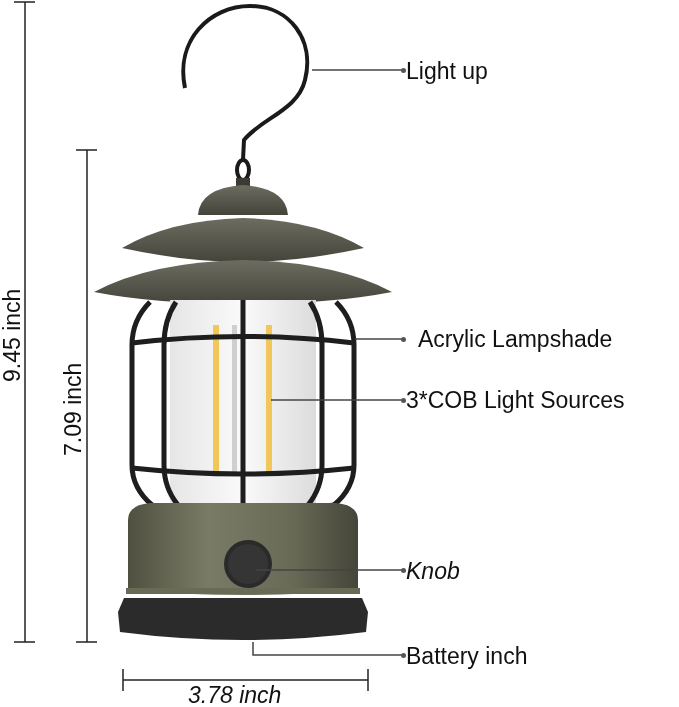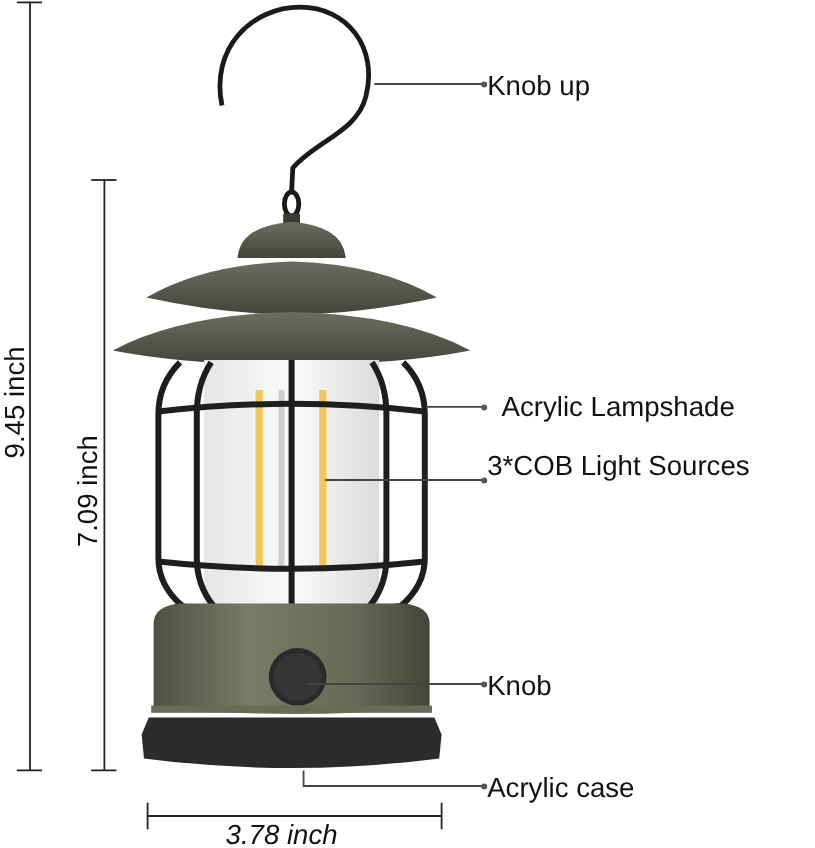--- a/index.html
+++ b/index.html
@@ -92,21 +92,21 @@
     <polyline points="253,642 253,655 403,655"></polyline>
   </g>
 </svg>
 
 <div class="dot" style="left:401px;top:68px;"></div>
 <div class="dot" style="left:401px;top:337px;"></div>
 <div class="dot" style="left:401px;top:398px;"></div>
 <div class="dot" style="left:401px;top:568px;"></div>
 <div class="dot" style="left:401px;top:653px;"></div>
 
-<div class="label" style="left:406px;top:60px;">Knob up</div>
+<div class="label" style="left:406px;top:60px;">Light up</div>
 <div class="label" style="left:406px;top:328px;margin-left:12px;">Acrylic Lampshade</div>
-<div class="label" style="left:406px;top:377px;text-align:center;">3*COB Light Sources</div>
-<div class="label" style="left:406px;top:560px;">Knob</div>
-<div class="label" style="left:406px;top:645px;">Acrylic case</div>
+<div class="label" style="left:406px;top:389px;text-align:center;">3*COB Light Sources</div>
+<div class="label" style="left:406px;top:560px;font-style:italic;">Knob</div>
+<div class="label" style="left:406px;top:645px;">Battery inch</div>
 
 <div class="vlabel" style="left:1px;top:382px;">9.45 inch</div>
 <div class="vlabel" style="left:62px;top:456px;">7.09 inch</div>
 <div class="label" style="left:188px;top:684px;font-style:italic;">3.78 inch</div>
 
 </body></html>

